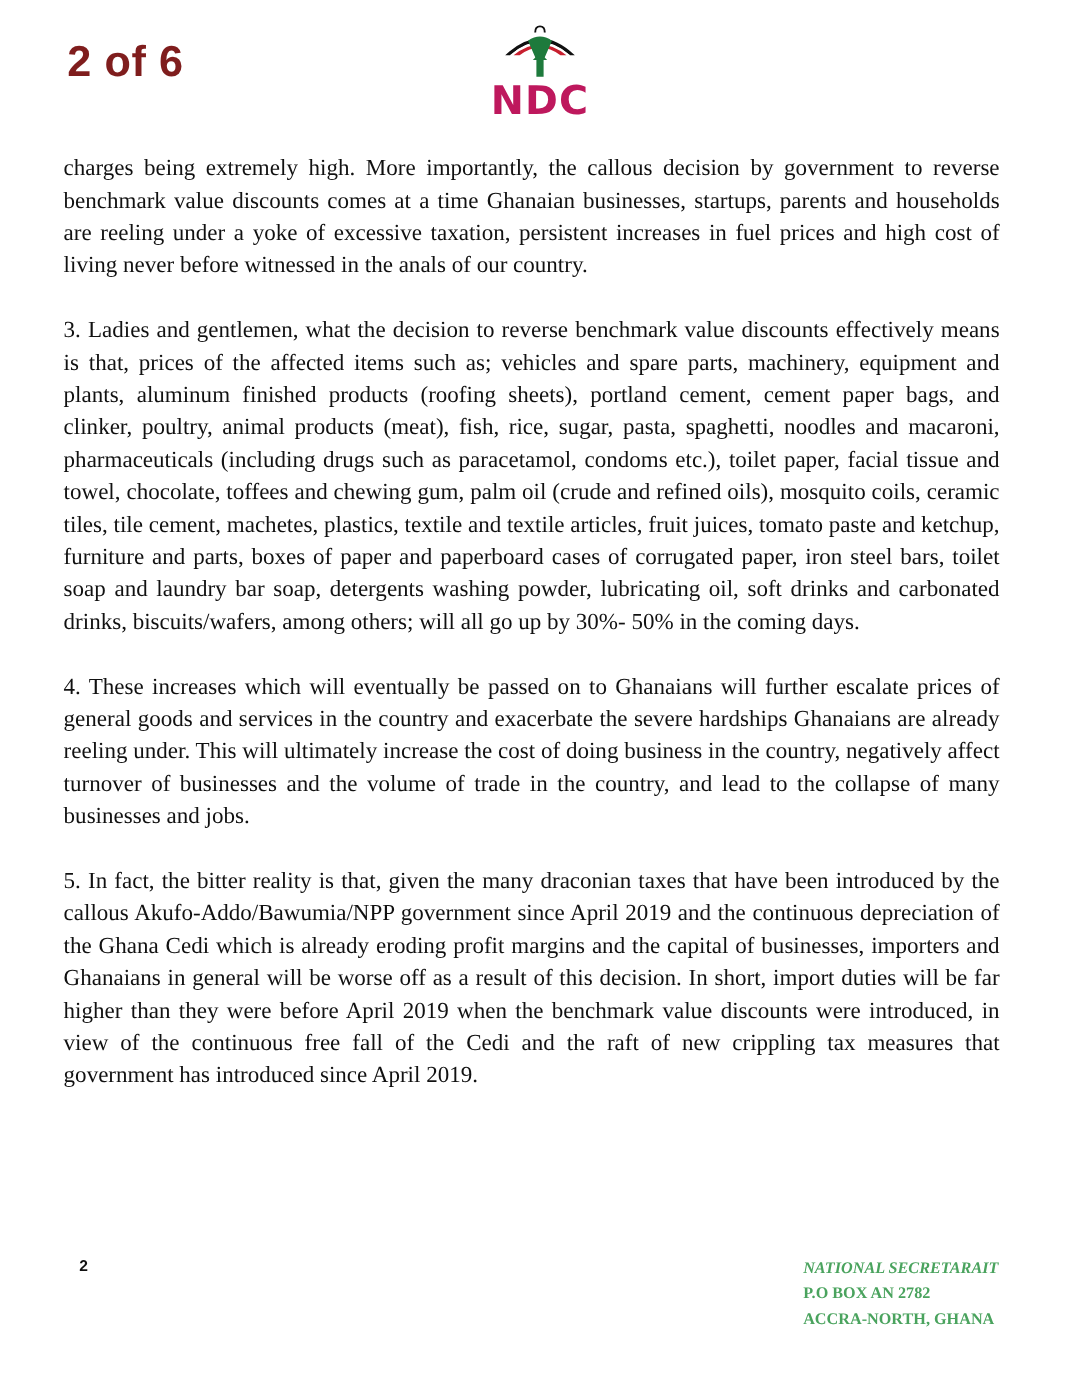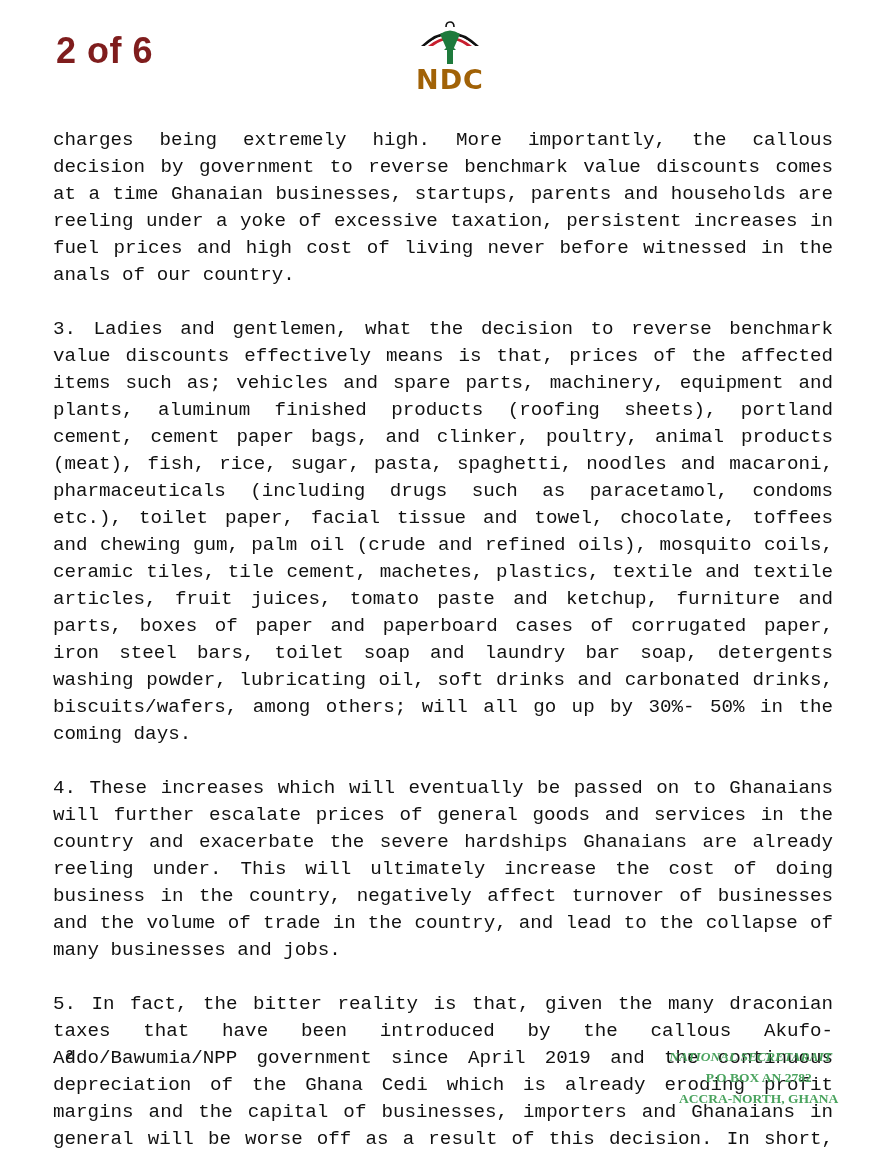--- a/index.html
+++ b/index.html
@@ -1,24 +1,24 @@
 <!DOCTYPE html>
 <html><head>
 <meta charset="utf-8">
 <style>
   html, body { margin: 0; padding: 0; background: #ffffff; }
   body { width: 892px; height: 1149px; position: relative; overflow: hidden; font-family: "Liberation Serif", serif; color: #111; }
   .page-counter { position: absolute; left: 56px; top: 30px; font-family: "Liberation Sans", sans-serif; font-weight: bold; font-size: 36px; color: #7f1d1d; letter-spacing: 0.5px; }
   .logo { position: absolute; left: 400px; top: 20px; width: 100px; height: 82px; }
   .logo svg { display: block; margin: 0 auto; }
-  .logo-text { position: absolute; left: 0; top: 44px; width: 100px; text-align: center; font-family: "DejaVu Sans", sans-serif; font-weight: bold; font-size: 27px; color: #a16207; letter-spacing: 1px; }
+  .logo-text { position: absolute; left: 0; top: 44px; width: 100px; text-align: center; font-family: "DejaVu Sans", sans-serif; font-weight: bold; font-size: 33px; color: #be185d; letter-spacing: 1px; }
   .body-text { position: absolute; left: 53px; top: 127px; width: 795px; }
-  .para { font-size: 19.2px; line-height: 27px; text-align: justify; margin: 0 15px 27px 0; font-family: Liberation Mono, monospace; }
+  .para { font-size: 19.2px; line-height: 27px; text-align: justify; margin: 0 15px 27px 0; }
   .footer-page { position: absolute; left: 66px; top: 1047px; font-family: "Liberation Sans", sans-serif; font-weight: bold; font-size: 13px; color: #111; }
-  .footer-address { position: absolute; right: 44px; top: 1046px; text-align: center; font-family: "Liberation Serif", serif; font-weight: bold; font-size: 13.5px; line-height: 21px; color: #4aa35e; }
+  .footer-address { position: absolute; right: 44px; top: 1046px; text-align: left; font-family: "Liberation Serif", serif; font-weight: bold; font-size: 13.5px; line-height: 21px; color: #4aa35e; }
   .footer-address .line1 { font-style: italic; margin-right: 16px; }
 </style>
 </head>
 <body>
 
 <div class="page-counter">2 of 6</div>
 
 <div class="logo">
   <svg width="64" height="46" viewBox="0 0 64 46">
 

